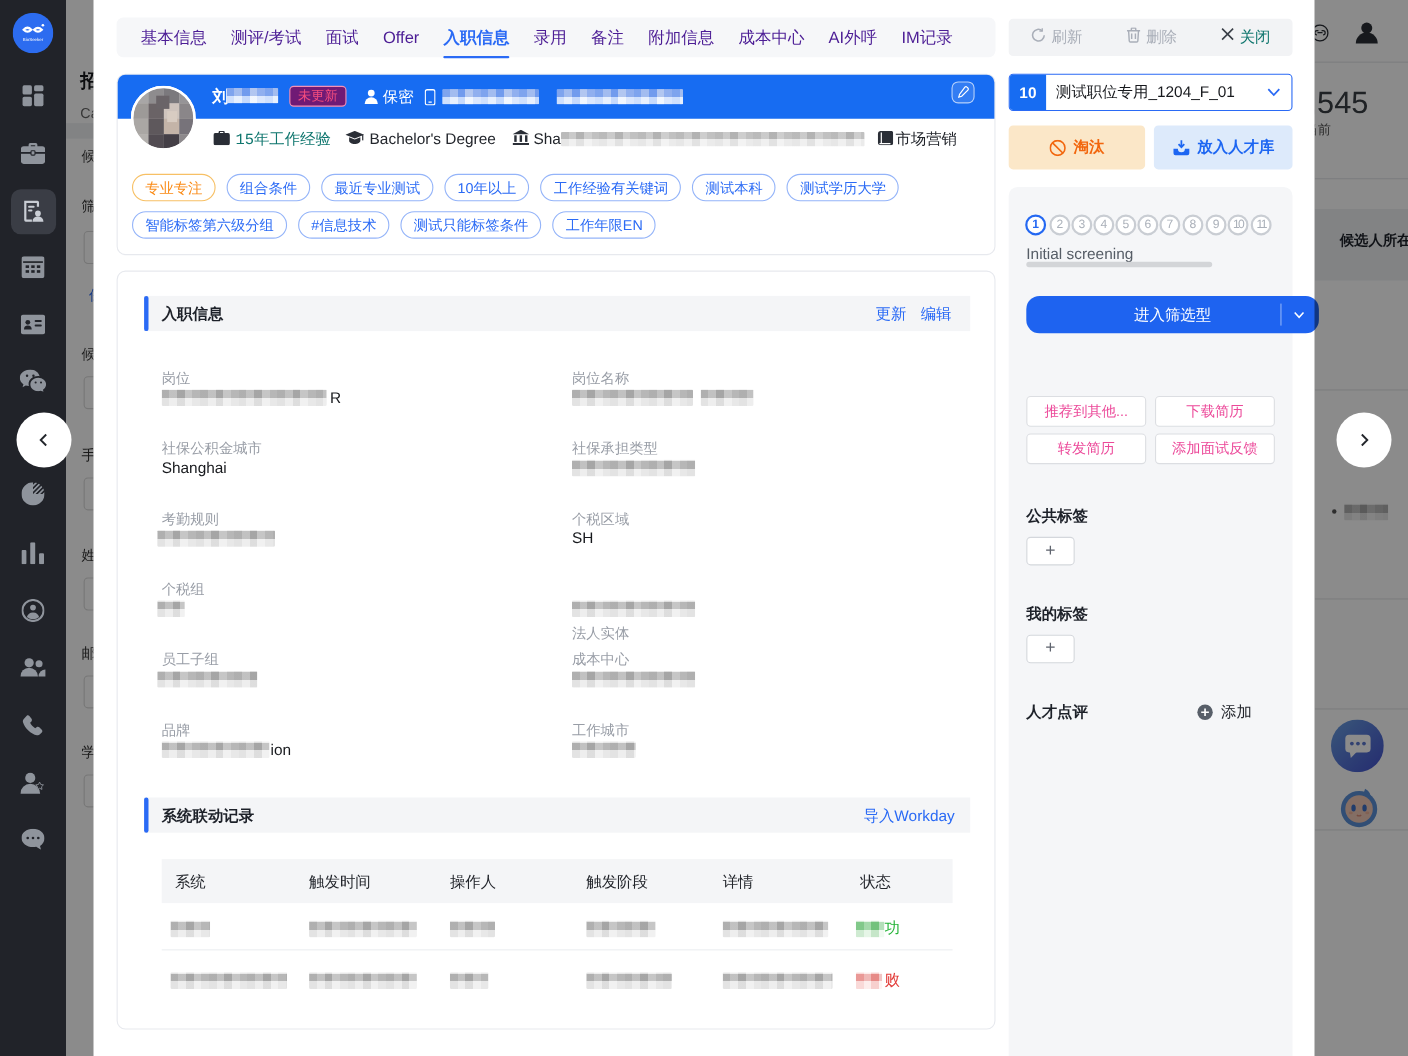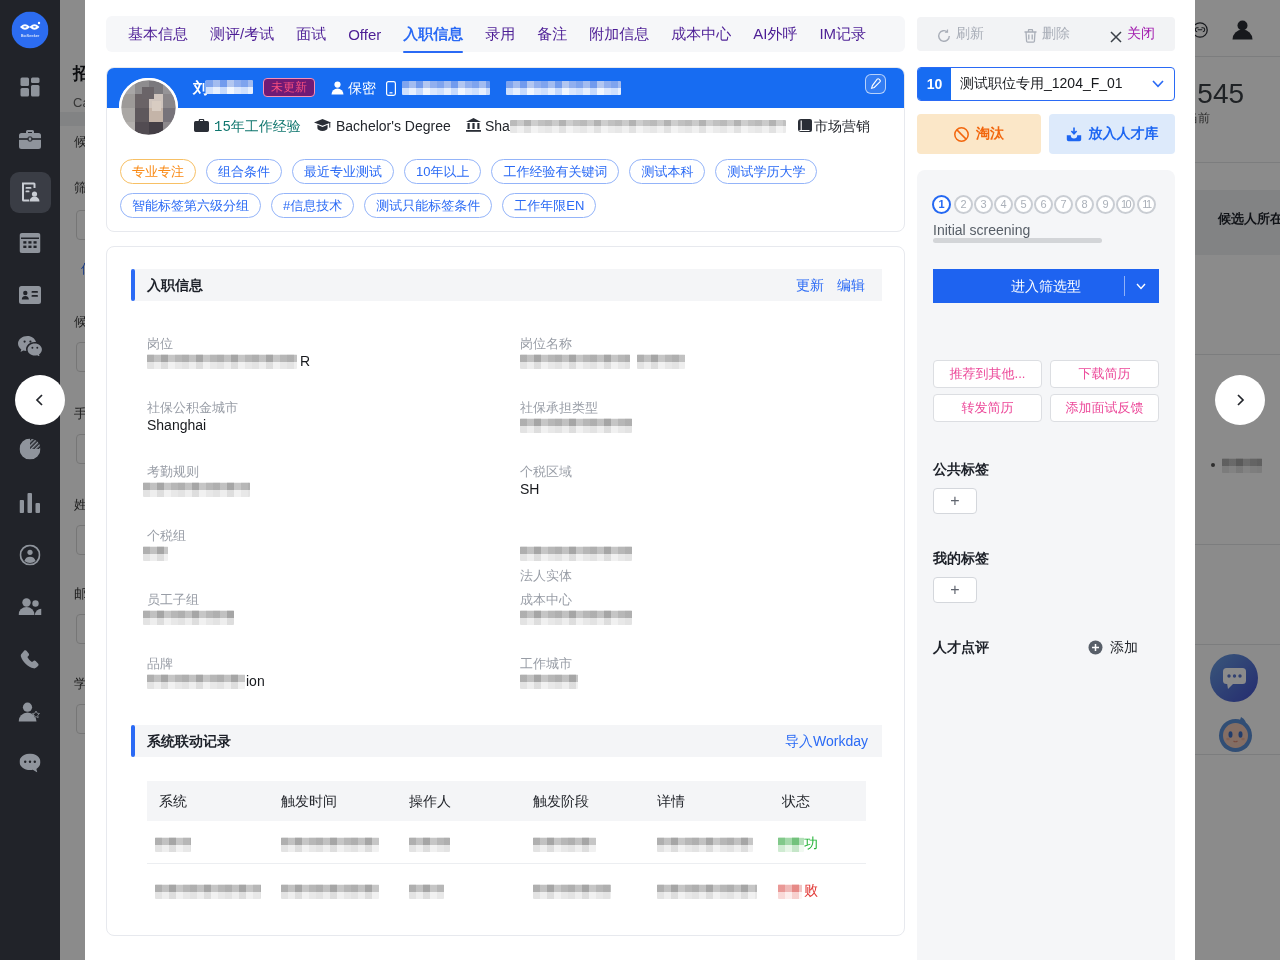--- a/index.html
+++ b/index.html
@@ -49,31 +49,31 @@
       repeating-linear-gradient(0deg, rgba(255,255,255,0.5) 0 7px, rgba(40,160,60,0.25) 7px 14px),
       repeating-linear-gradient(90deg, #9fd6a4 0 7px, #cdeccf 7px 14px, #8ccd92 14px 21px, #e2f4e3 21px 28px); }
   .mz.red { background-image:
       repeating-linear-gradient(0deg, rgba(255,255,255,0.5) 0 7px, rgba(200,60,60,0.22) 7px 14px),
       repeating-linear-gradient(90deg, #f3b3b0 0 7px, #fadbd9 7px 14px, #efa09c 14px 21px, #fcebea 21px 28px); }
   .tag { display:inline-block; height:25px; line-height:23px; padding:0 11px; border:1px solid #94b4f9; border-radius:13px; color:#2a6af5; font-size:13px; margin-right:10px; background:#fff; white-space:nowrap; }
   .tag.org { border-color:#f7c065; color:#fa8a15; }
   
   #rpanel { position:absolute; left:832px; top:0; width:278px; height:960px; background:#fff; }
   #rtoolbar { position:absolute; left:0; top:17px; width:258px; height:34px; background:#f2f3f5; border-radius:4px; display:flex; align-items:center; justify-content:space-around; color:#4e5969; font-size:14px; }
-  .tbtn { display:flex; align-items:flex-end; gap:5px; }
+  .tbtn { display:flex; align-items:flex-start; gap:5px; }
   .tbtn.dis { color:#a9aeb8; }
   #rdrop { position:absolute; left:0; top:67px; width:258px; height:34px; border:1px solid #2a6af5; border-radius:4px; background:#fff; }
   #rdrop .num { position:absolute; left:0; top:0; width:33px; height:32px; background:#176cf2; color:#fff; font-size:14px; font-weight:700; text-align:center; line-height:32px; border-radius:3px 0 0 3px; }
   #rdrop .lbl { position:absolute; left:42px; top:7px; font-size:14px; color:#17191d; }
   .btn-orange { position:absolute; left:0; top:114px; width:124px; height:40px; background:#fbe7c8; border-radius:4px; color:#f2660d; font-size:14px; font-weight:700; display:flex; align-items:center; justify-content:center; gap:7px; }
   .btn-lblue { position:absolute; left:132px; top:114px; width:126px; height:40px; background:#ddeafb; border-radius:4px; color:#1d66f2; font-size:14px; font-weight:700; display:flex; align-items:center; justify-content:center; gap:7px; }
   #graycard { position:absolute; left:0; top:170px; width:258px; height:790px; background:#f5f6f8; border-radius:8px 8px 0 0; }
   .step { position:absolute; top:25px; width:19px; height:19px; border-radius:50%; border:2px solid #c9cdd3; background:#fff; color:#aab0b9; font-size:11px; text-align:center; line-height:15px; }
   .step.act { border-color:#2468f2; color:#2468f2; font-weight:700; }
-  .bigbtn { position:absolute; left:16px; width:226px; height:34px; background:#1e63f0; border-radius:0; color:#fff; font-size:14px; text-align:center; line-height:34px; }
+  .bigbtn { position:absolute; left:16px; width:266px; height:34px; background:#1e63f0; border-radius:12px; color:#fff; font-size:14px; text-align:center; line-height:34px; }
   .wbtn { position:absolute; width:109px; height:28px; background:#fff; border:1px solid #dcdee2; border-radius:4px; color:#ec4899; font-size:13px; text-align:center; line-height:26px; }
   .plusbox { position:absolute; left:16px; width:44px; height:26px; background:#fff; border:1px solid #d4d7dc; border-radius:4px; color:#5f646e; font-size:16px; text-align:center; line-height:24px; }
   .rtitle { position:absolute; left:16px; font-size:14px; font-weight:700; color:#1d2129; }
   
   .navc { position:absolute; width:50px; height:50px; border-radius:50%; background:#fff; z-index:40; display:flex; align-items:center; justify-content:center; }
 </style>
 </head>
 <body>
 <div id="stage">
 
@@ -442,21 +442,21 @@
     </div>
     <div id="rpanel">
       <div id="rtoolbar">
         <span class="tbtn dis"><svg width="14" height="14" viewBox="0 0 14 14" fill="none" stroke="#a9aeb8" stroke-width="1.4">
               <path d="M12.3 7 a5.3 5.3 0 1 1-1.8-4"></path>
               <path d="M10.5 0.6 v2.6 h-2.6" stroke-width="1.2"></path>
             </svg>刷新</span>
         <span class="tbtn dis"><svg width="13" height="14" viewBox="0 0 13 14" fill="none" stroke="#a9aeb8" stroke-width="1.3">
               <path d="M0.5 3 h12 M4.5 3 V1.2 a0.7 0.7 0 0 1 0.7-0.7 h2.6 a0.7 0.7 0 0 1 0.7 0.7 V3 M2 3 l0.6 9.3 a1 1 0 0 0 1 0.9 h5.8 a1 1 0 0 0 1-0.9 L11 3 M4.8 5.5 v5 M8.2 5.5 v5"></path>
             </svg>删除</span>
-        <span class="tbtn" style="color:#a21caf;"><svg width="12" height="12" viewBox="0 0 12 12" stroke="#3b4049" stroke-width="1.5">
+        <span class="tbtn" style="color:#0f766e;"><svg width="12" height="12" viewBox="0 0 12 12" stroke="#3b4049" stroke-width="1.5">
               <path d="M1 1 L11 11 M11 1 L1 11"></path>
             </svg>关闭</span>
       </div>
       <div id="rdrop">
         <div class="num">10</div>
         <div class="lbl">测试职位专用_1204_F_01</div>
         <svg style="position:absolute;right:10px;top:12px;" width="12" height="8" viewBox="0 0 12 8" fill="none" stroke="#2a6af5" stroke-width="1.6">
             <path d="M1 1 L6 6.4 L11 1"></path>
           </svg>
       </div>

